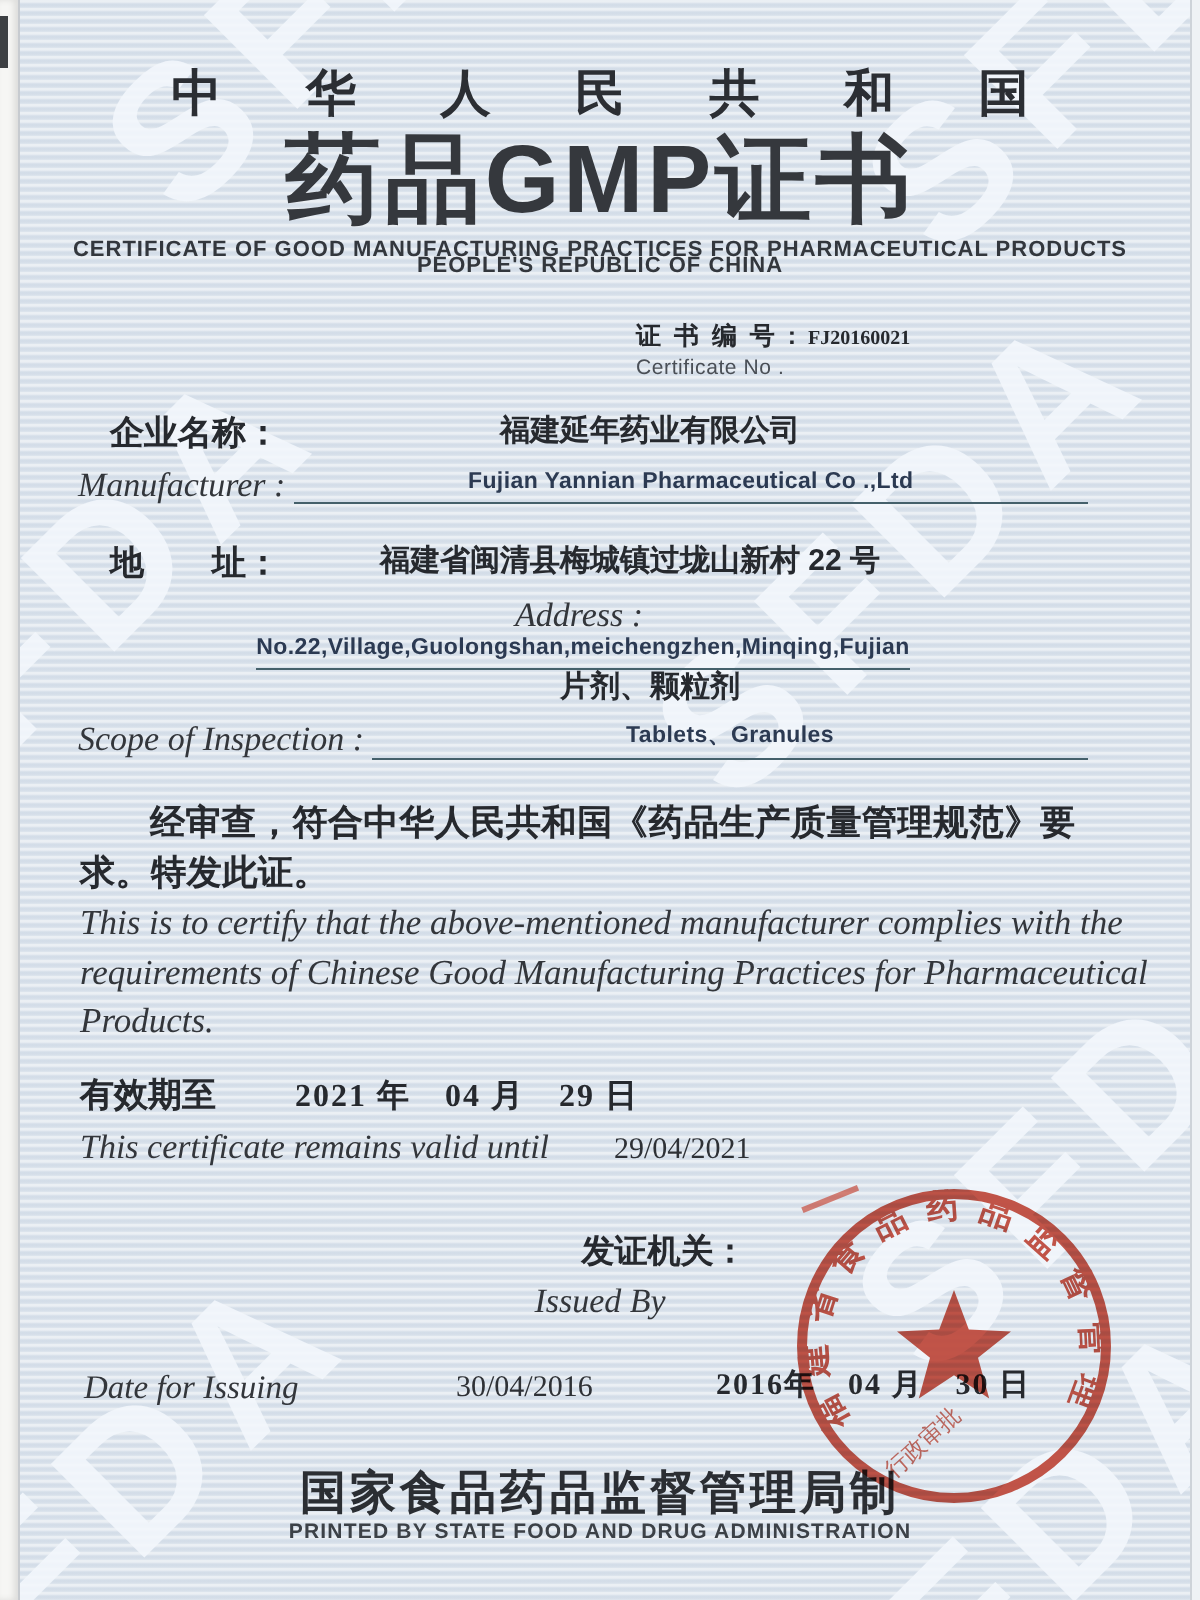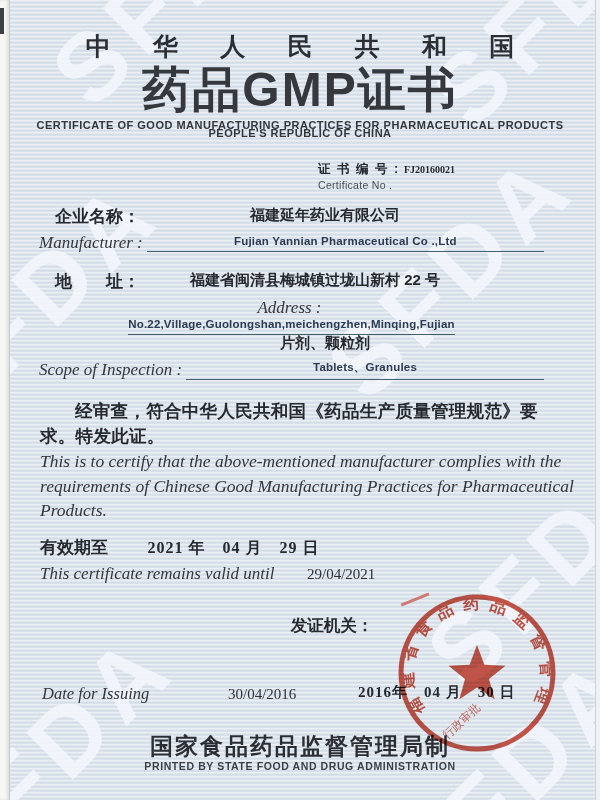--- a/index.html
+++ b/index.html
@@ -102,20 +102,21 @@
     <div class="abs" style="left:40px;top:536px;">
       <span class="cn-label">有效期至</span>
       <span class="date-serif" style="margin-left:35px;">2021 年　04 月　29 日</span>
     </div>
     <div class="abs" style="left:40px;top:564px;">
       <span class="en-italic">This certificate remains valid until</span>
       <span class="date-plain" style="margin-left:28px;">29/04/2021</span>
     </div>
 
     <div class="abs center cn-label" style="top:615px;font-size:16.5px;padding-left:32px;">发证机关：</div>
+    <div class="abs center en-italic" style="top:641px;">Issued By</div>
 
     <div class="abs en-italic" style="left:42px;top:684px;font-size:16.5px;">Date for Issuing</div>
     <div class="abs date-plain" style="left:228px;top:686px;">30/04/2016</div>
     <div class="abs date-serif" style="left:358px;top:683px;font-size:15px;">2016年　04 月　30 日</div>
 
     <div class="abs center footer-cn" style="top:731px;">国家食品药品监督管理局制</div>
     <div class="abs center footer-en" style="top:760px;">PRINTED BY STATE FOOD AND DRUG ADMINISTRATION</div>
   </div>
 
   <div class="smudge"></div>

